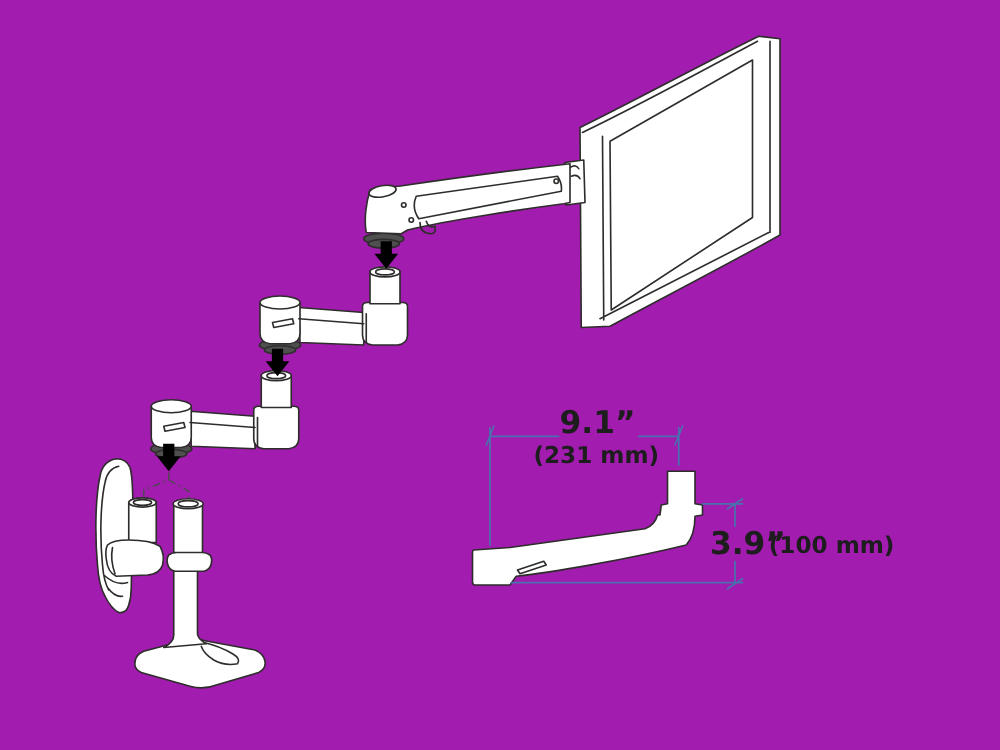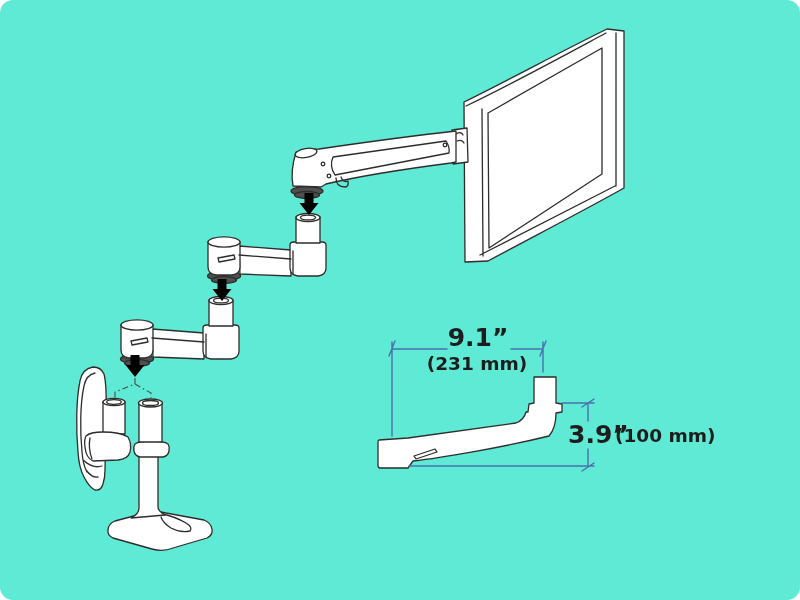--- a/index.html
+++ b/index.html
@@ -1,17 +1,17 @@
 <!DOCTYPE html>
 <html><head>
 <meta charset="utf-8">
 <style>
   html,body{margin:0;padding:0;background:#fff;}
-  #stage{position:relative;width:800px;height:600px;background:#5eead4;overflow:hidden;
-         font-family:"DejaVu Sans",sans-serif;border-radius:13px;}
+  #stage{position:relative;width:800px;height:600px;background:#a21caf;overflow:hidden;
+         font-family:"DejaVu Sans",sans-serif;}
   svg{display:block;}
   .dim-big{font-family:"DejaVu Sans",sans-serif;font-weight:bold;font-size:25px;}
   .dim-small{font-family:"DejaVu Sans",sans-serif;font-weight:bold;font-size:18.5px;}
 </style>
 </head>
 <body>
 
 <div id="stage">
 <svg width="800" height="600" viewBox="0 0 800 600">
 

